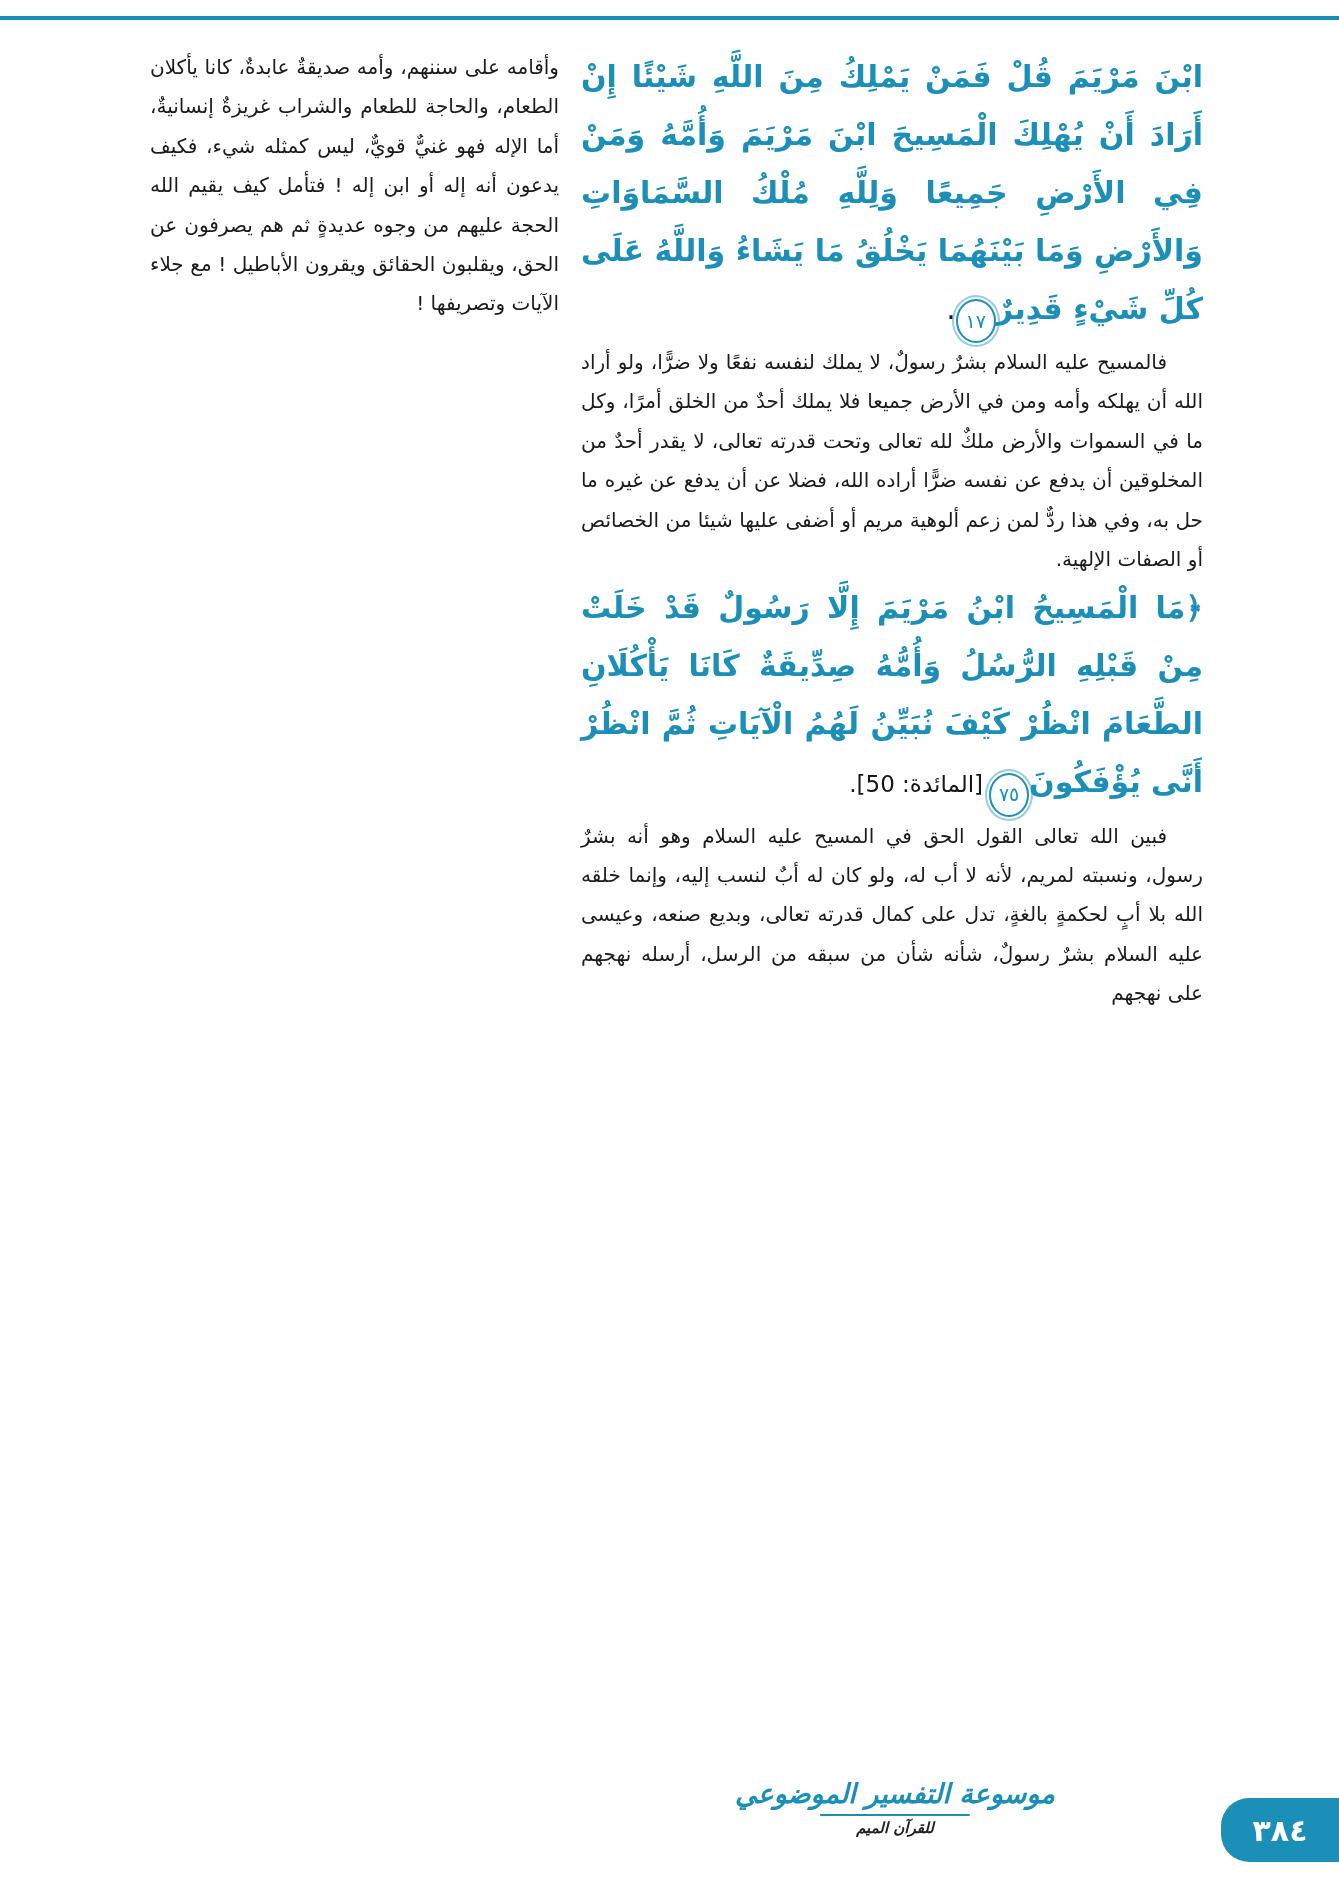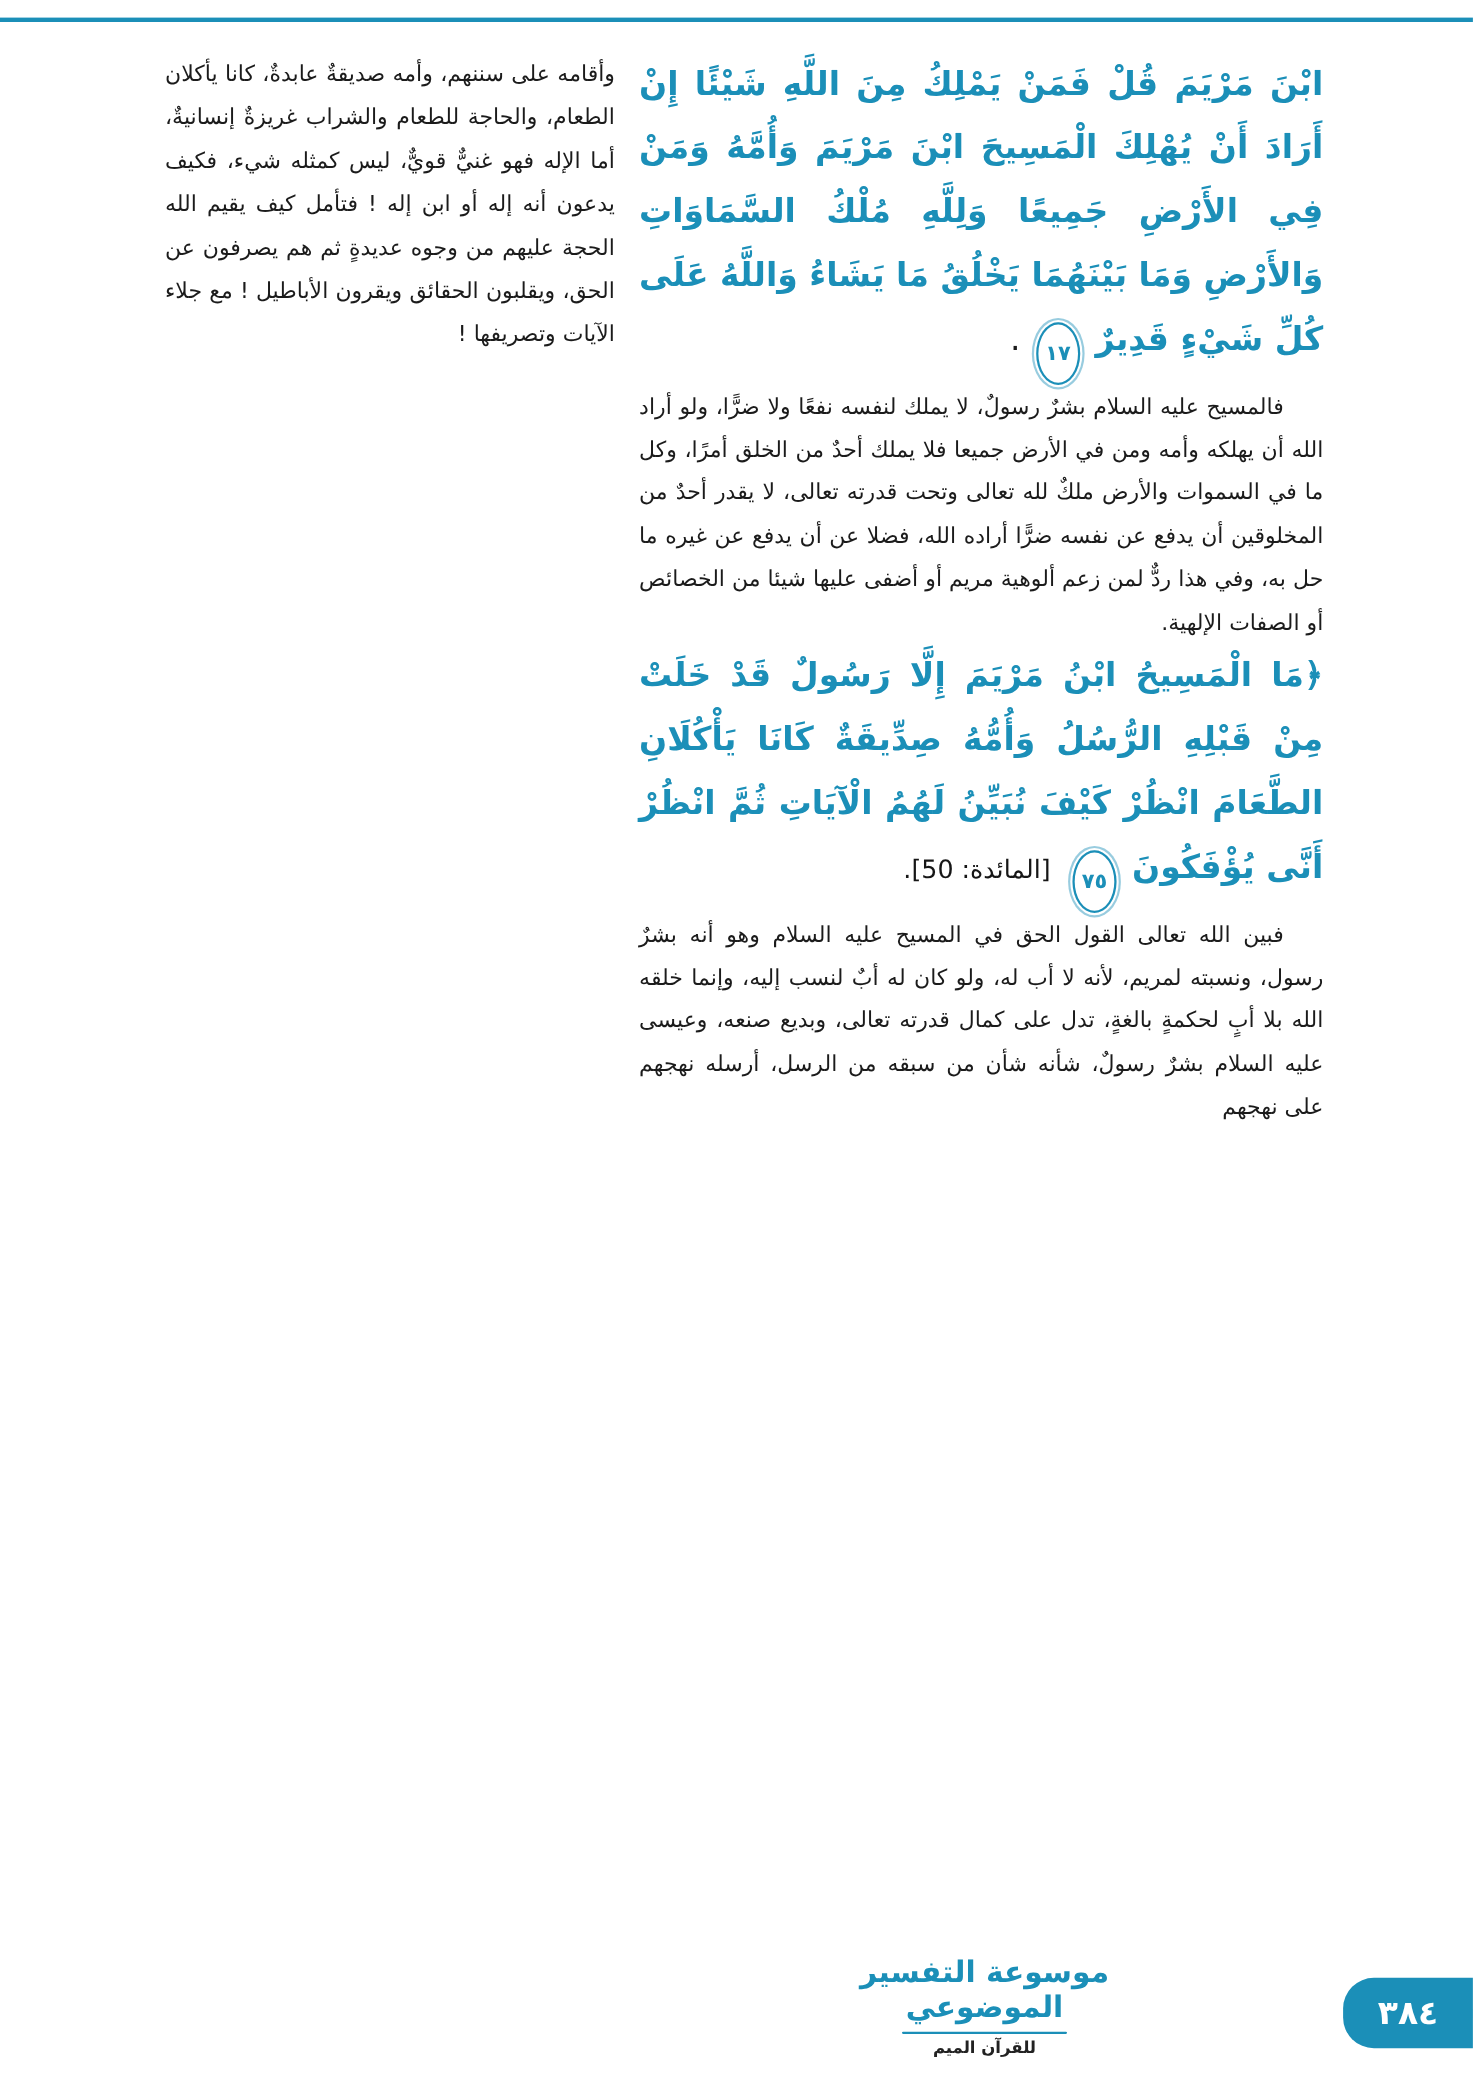--- a/index.html
+++ b/index.html
@@ -58,47 +58,48 @@
     font-size:30px;
     line-height:1.93;
     color:var(--accent);
     font-weight:700;
     text-align:justify;
   }
   .ayah-mark{
     display:inline-flex;
     align-items:center;
     justify-content:center;
-    width:40px;height:57px;
+    width:40px;height:44px;
     box-sizing:border-box;
     border:2px solid var(--accent);
     border-radius:50%;
     box-shadow:0 0 0 2px #ffffff, 0 0 0 4px rgba(27,143,184,0.45);
     font-size:19px;
-    font-weight:700;
+    font-weight:400;
     color:var(--accent);
     line-height:1;
     vertical-align:-9px;
-    margin:0 14px;
+    margin:0 0;
   }
   .verse-period{color:var(--ink);font-weight:400;}
   .citation{
     color:#161616;
     font-weight:400;
     font-size:23px;
     margin-right:6px;
   }
   
   .publisher-emblem{
     position:absolute;
     top:1778px;
     left:730px;
     width:330px;
     text-align:center;
     direction:rtl;
+    font-style:italic;
   }
   .emblem-title{
     color:var(--accent);
     font-size:27px;
     font-weight:bold;
     line-height:1.2;
   }
   .emblem-flourish{
     width:150px;height:2px;
     background:var(--accent);

